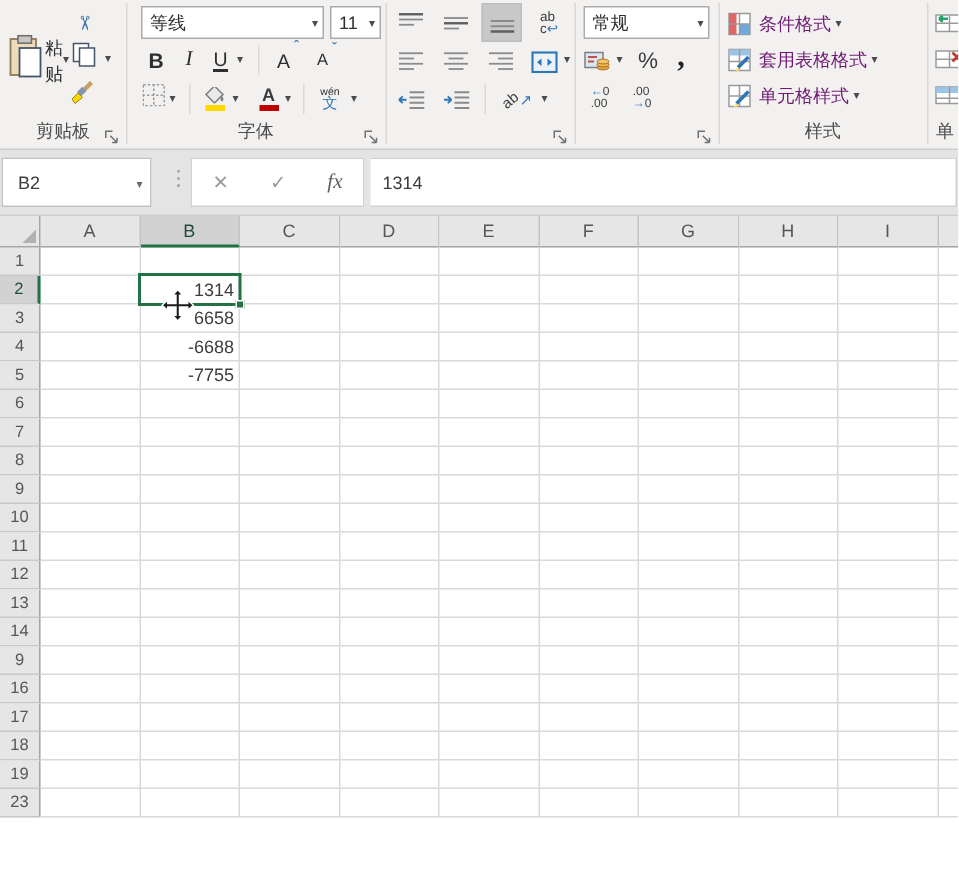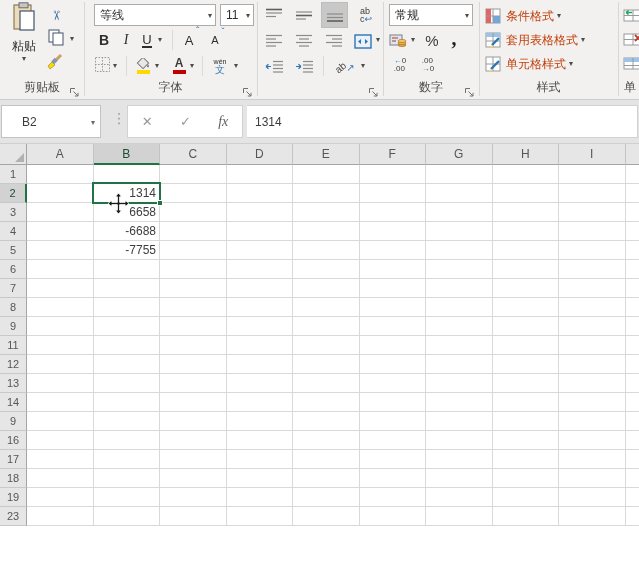--- a/index.html
+++ b/index.html
@@ -14,21 +14,21 @@
   .glabel { position:absolute; bottom:3px; left:0; right:0; text-align:center; font-size:12px; color:#4c4c4c; white-space:nowrap; }
   .launcher { position:absolute; right:4px; bottom:4px; width:11px; height:11px; }
   .dd { font-size:8px; color:#4c4c4c; line-height:8px; }
   .vdiv { position:absolute; width:1px; height:20px; background:#dcdad8; }
   .rbtn { position:absolute; display:flex; align-items:center; justify-content:center; cursor:default; }
   .combo { position:absolute; background:#fff; border:1px solid #ababab; height:22px; font-size:12px; color:#2e2e2e; display:flex; align-items:center; padding-left:5px; }
   .combo .dd { position:absolute; right:3px; top:7px; }
   .active-toggle { background:#c8c8c8; border:1px solid #bdbdbd; }
 
   
-  .paste-btn { position:absolute; left:4px; top:2px; width:40px; height:76px; display:flex; flex-direction:column; align-items:center; }
+  .paste-btn { position:absolute; left:4px; top:2px; width:40px; height:76px; display:flex; flex-direction:row; align-items:center; }
   .paste-label { font-size:12px; color:#2e2e2e; margin-top:2px; }
 
   
   .fbold { font-size:14px; font-weight:bold; color:#2e2e2e; }
   .fital { font-size:14px; font-style:italic; font-family:"Liberation Serif", serif; color:#2e2e2e; }
   .funder { font-size:13px; color:#2e2e2e; border-bottom:2px solid #2e2e2e; line-height:13px; }
   .fa { font-size:13px; color:#2e2e2e; position:relative; }
   .fa .mark { position:absolute; top:-7px; right:-6px; font-size:10px; color:#2e75b6; }
   .fontcolor-ic, .fill-ic { display:flex; flex-direction:column; align-items:center; }
   .colorbar { width:13px; height:4px; margin-top:1px; }
@@ -38,34 +38,34 @@
 
   
   .pct { font-size:15px; color:#3c3c3c; }
   .comma { font-size:20px; font-weight:bold; font-family:"Liberation Serif", serif; color:#1f1f1f; line-height:14px; }
   .decbtn { display:flex; flex-direction:column; align-items:flex-start; line-height:8px; }
   .decbtn span { font-size:8px; color:#3c3c3c; letter-spacing:0; }
   .decbtn .bluearrow { color:#2e75b6; font-weight:bold; }
 
   
   .stylebtn { position:absolute; left:6px; height:22px; display:flex; align-items:center; }
-  .stylebtn .txt { font-size:12px; color:#c2410c; margin-left:5px; }
+  .stylebtn .txt { font-size:12px; color:#701a75; margin-left:5px; }
   .stylebtn .dd { margin-left:3px; }
 
   
   .wrap-ic { display:flex; flex-direction:column; line-height:8px; align-items:flex-start; }
   .wrap-ic .l1 { font-size:9px; color:#3c3c3c; }
   .wrap-ic .l2 { font-size:9px; color:#3c3c3c; }
   .wrap-ic .arr { color:#2e75b6; }
   .orient-ic { font-size:10px; color:#3c3c3c; transform:rotate(-40deg); display:inline-block; }
   .orient-arr { color:#2e75b6; font-size:10px; }
 
   
   .fbar { position:absolute; top:100px; left:0; width:639px; height:44px; background:#e4e4e4; border-bottom:1px solid #cfcfcf; }
-  .namebox { position:absolute; left:1px; top:5px; width:100px; height:33px; background:#fff; border:1px solid #c3c3c3; font-size:12px; color:#3c3c3c; display:flex; align-items:center; padding-left:20px; }
+  .namebox { position:absolute; left:1px; top:5px; width:100px; height:33px; background:#fff; border:1px solid #c3c3c3; font-size:12px; color:#3c3c3c; display:flex; align-items:center; padding-left:10px; }
   .namebox .dd { position:absolute; right:5px; top:13px; color:#6a6a6a; }
   .fdots { position:absolute; left:112px; top:10px; font-size:14px; color:#9a9a9a; letter-spacing:0; }
   .fxbox { position:absolute; left:127px; top:5px; width:116px; height:33px; background:#fff; border:1px solid #d2d2d2; display:flex; align-items:center; justify-content:space-around; }
   .fxbox .x { color:#9a9a9a; font-size:13px; }
   .fxbox .ok { color:#9a9a9a; font-size:13px; }
   .fxbox .fx { color:#5f5f5f; font-size:14px; font-style:italic; font-family:"Liberation Serif", serif; }
   .ffield { position:absolute; left:247px; top:5px; width:391px; height:33px; background:#fff; border:1px solid #d2d2d2; border-left:none; font-size:12px; color:#3c3c3c; display:flex; align-items:center; padding-left:8px; }
 
   
   .sheet { position:absolute; top:144px; left:0; width:639px; height:442px; background:#fff; overflow:hidden; }
@@ -325,21 +325,20 @@
           <span><span class="bluearrow">←</span><span>0</span></span>
           <span>.00</span>
         </span>
       </div>
       <div class="rbtn" style="left:32px;top:54px;width:26px;height:22px;">
         <span class="decbtn">
           <span>.00</span>
           <span><span class="bluearrow">→</span><span>0</span></span>
         </span>
       </div>
-      <div class="glabel">数字</div>
       <span class="launcher">
         <svg width="11" height="11" viewBox="0 0 11 11">
             <path d="M1.5 6 V1.5 H6" fill="none" stroke="#707070"></path>
             <path d="M4.5 4.5 L9 9 M9 9 H5.8 M9 9 V5.8" fill="none" stroke="#707070"></path>
           </svg>
       </span>
     </div>
     <div class="gsep" style="left:479px;"></div>
 
     <div class="rgroup" style="left:479px;width:139px;">
@@ -554,20 +553,33 @@
           <div class="cell"></div>
           <div class="cell"></div>
           <div class="cell"></div>
           <div class="cell"></div>
           <div class="cell"></div>
           <div class="cell"></div>
           <div class="cell"></div>
           <div class="cell"></div>
         </div>
         <div class="srow">
+          <div class="rowh">10</div>
+          <div class="cell"></div>
+          <div class="cell"></div>
+          <div class="cell"></div>
+          <div class="cell"></div>
+          <div class="cell"></div>
+          <div class="cell"></div>
+          <div class="cell"></div>
+          <div class="cell"></div>
+          <div class="cell"></div>
+          <div class="cell"></div>
+        </div>
+        <div class="srow">
           <div class="rowh">11</div>
           <div class="cell"></div>
           <div class="cell"></div>
           <div class="cell"></div>
           <div class="cell"></div>
           <div class="cell"></div>
           <div class="cell"></div>
           <div class="cell"></div>
           <div class="cell"></div>
           <div class="cell"></div>

